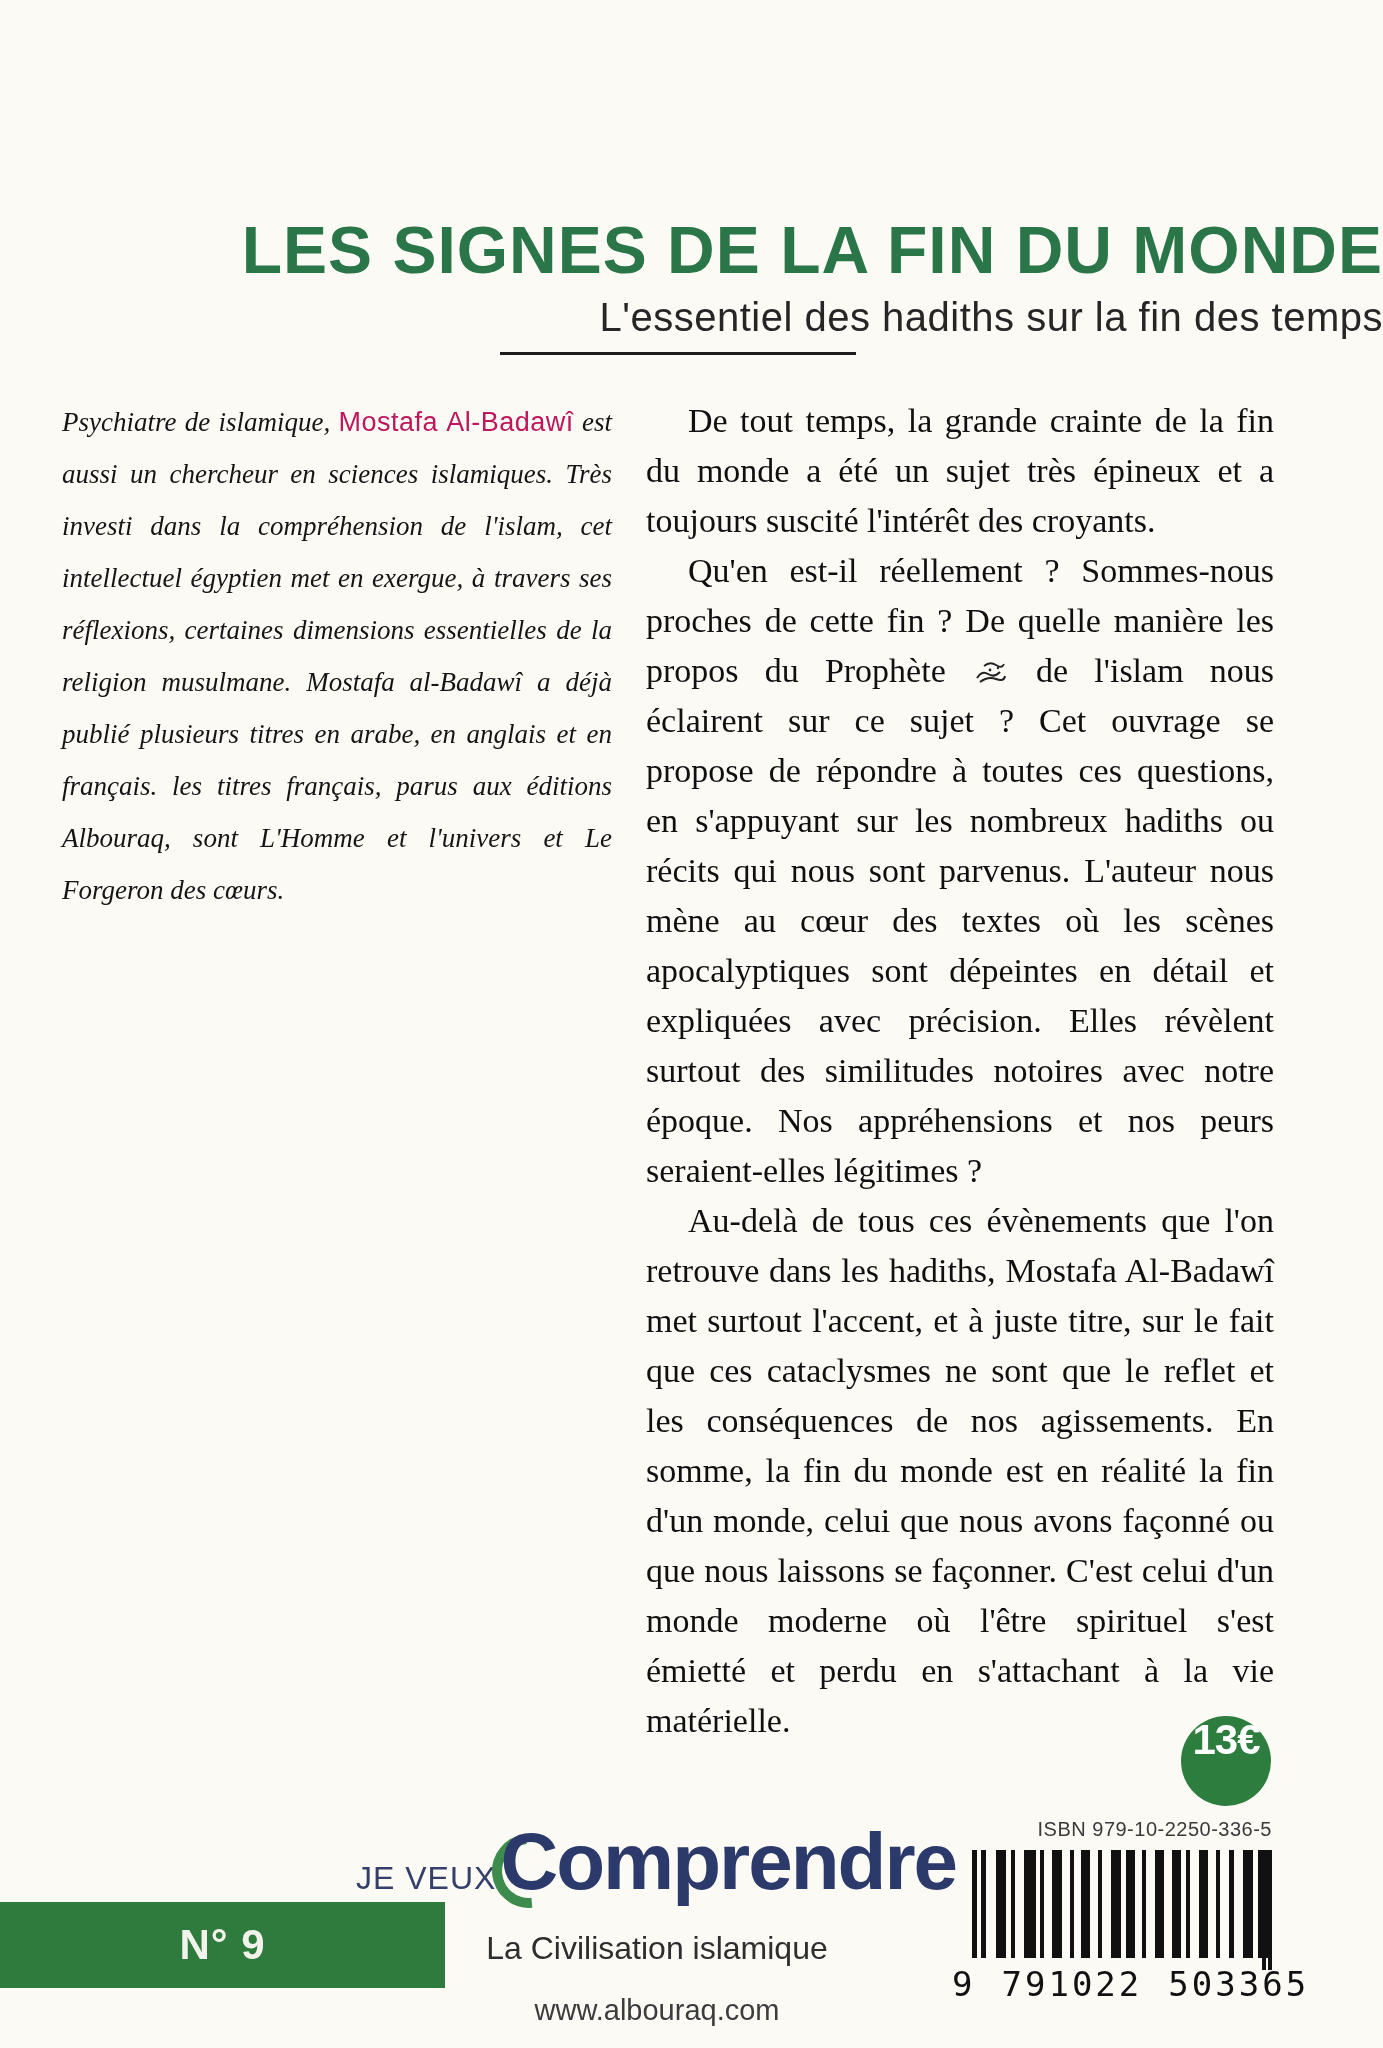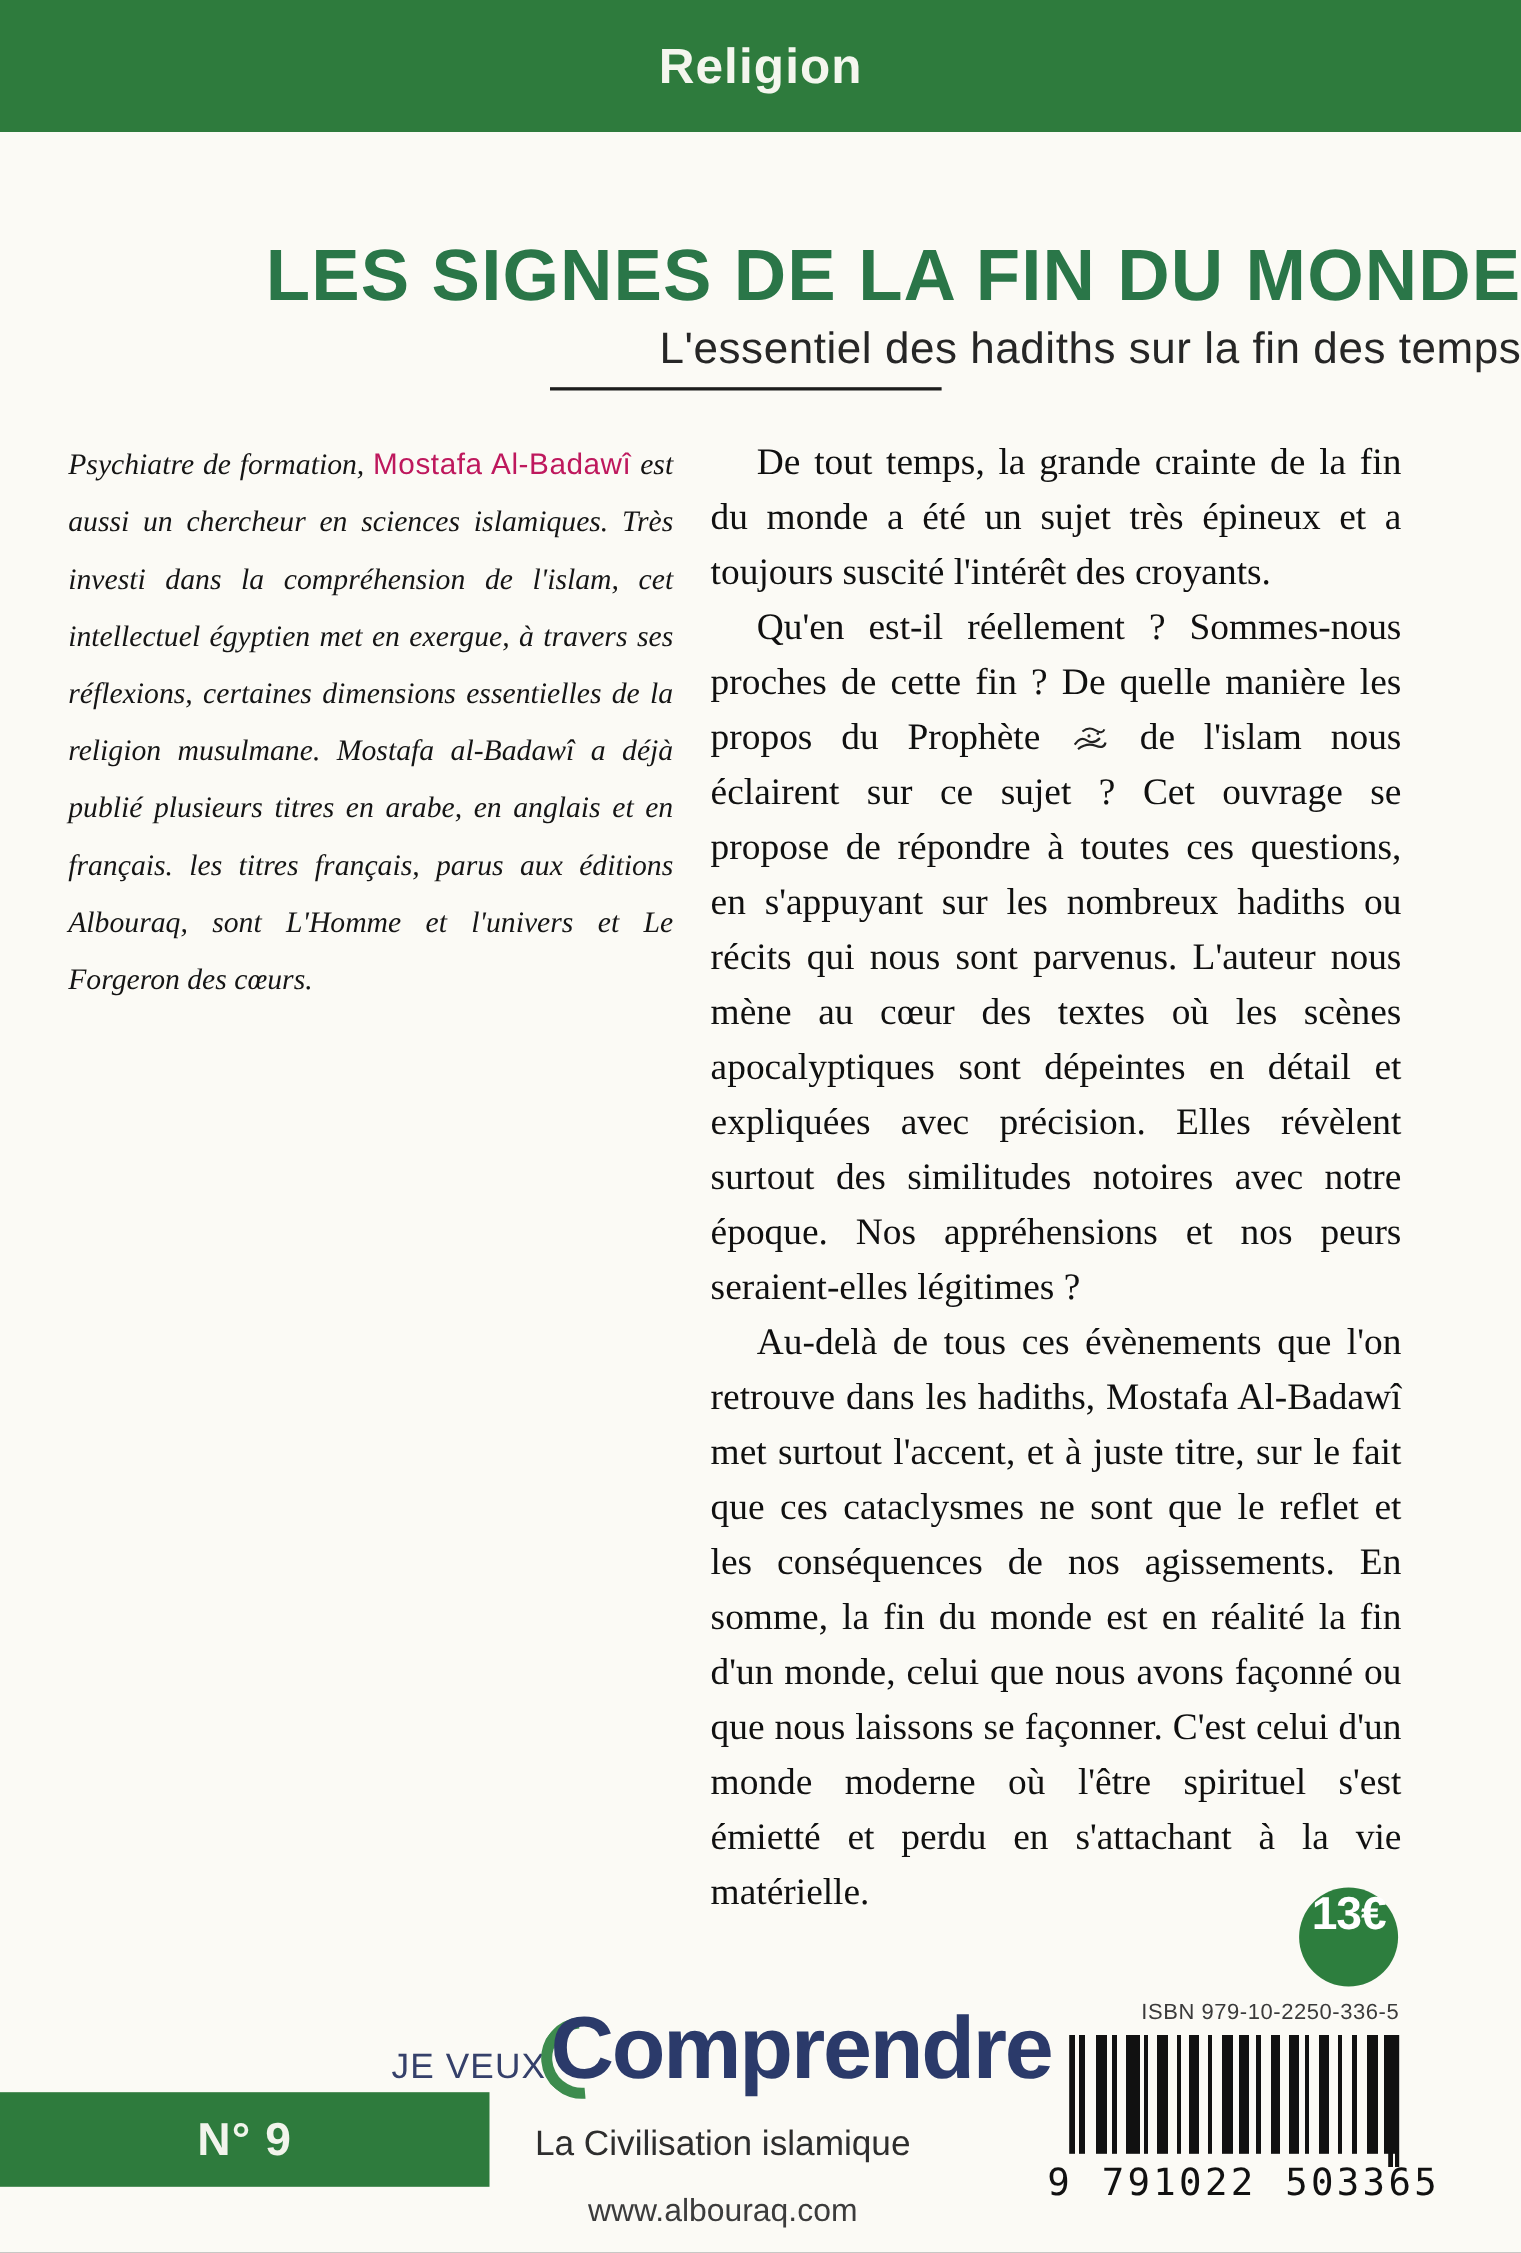--- a/index.html
+++ b/index.html
@@ -125,33 +125,30 @@
     font-family:"DejaVu Sans Mono", monospace;
     font-size:34px; color:#111; letter-spacing:3px;
     transform:translateX(-20px);
   }
 </style>
 </head>
 <body>
 
 <div class="cover">
 
-  <header class="band">
-    <span class="cat">Religion</span>
-  </header>
 
   <h1 class="title">LES SIGNES DE LA FIN DU MONDE</h1>
   <h2 class="subtitle">L'essentiel des hadiths sur la fin des temps</h2>
   <div class="rule"></div>
 
   <main class="cols">
 
     <aside class="bio">
       <p style="margin:0">
-        <span>Psychiatre de formation,</span>
+        <span>Psychiatre de islamique,</span>
         <strong class="bio-name">Mostafa Al-Badawî</strong>
         <span>est aussi un chercheur en sciences islamiques. Très investi dans la compréhension de l'islam, cet intellectuel égyptien met en exergue, à travers ses réflexions, certaines dimensions essentielles de la religion musulmane. Mostafa al-Badawî a déjà publié plusieurs titres en arabe, en anglais et en français. les titres français, parus aux éditions Albouraq, sont L'Homme et l'univers et Le Forgeron des cœurs.</span>
       </p>
     </aside>
 
     <section class="synopsis">
       <p>De tout temps, la grande crainte de la fin du monde a été un sujet très épineux et a toujours suscité l'intérêt des croyants.</p>
       <p>
         <span>Qu'en est-il réellement&nbsp;? Sommes-nous proches de cette fin&nbsp;? De quelle manière les propos du Prophète</span>
         <svg class="prophet-icon" width="34" height="28" viewBox="0 0 34 28" aria-label="ﷺ">

